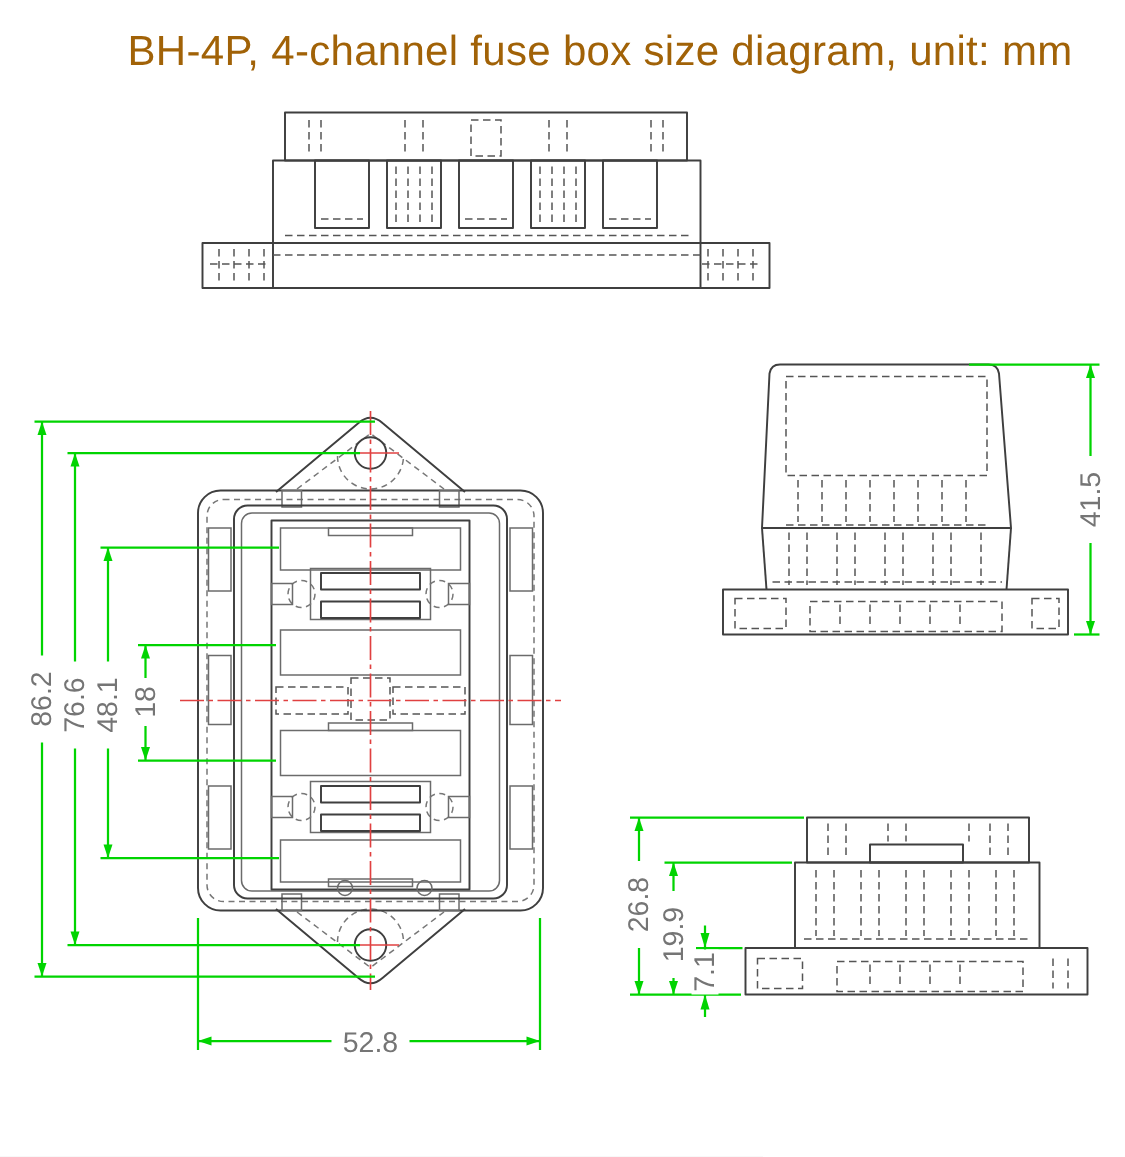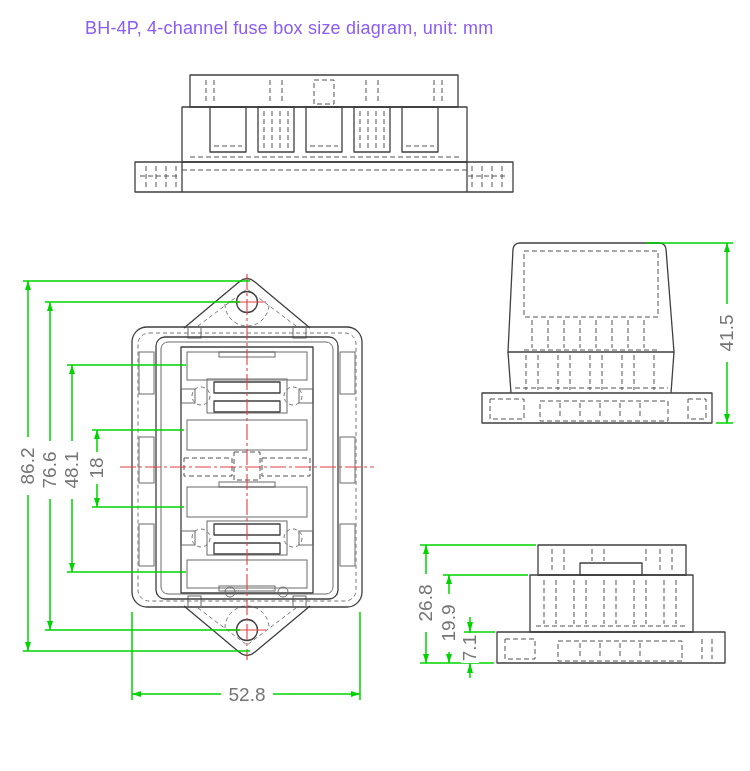--- a/index.html
+++ b/index.html
@@ -1,18 +1,18 @@
 <!DOCTYPE html>
 <html><head>
 <meta charset="utf-8">
 <style>
   html,body{margin:0;padding:0;background:#f4f4f4;}
   .page{position:relative;width:750px;height:771px;background:#ffffff;overflow:hidden;
         font-family:"Liberation Sans", sans-serif;}
-  .title{position:absolute;left:85px;top:18px;font-size:18px;color:#8b5cf6;
+  .title{position:absolute;left:85px;top:18px;font-size:28px;color:#a16207;
          letter-spacing:.2px;white-space:nowrap;}
   svg{position:absolute;left:0;top:0;}
   
   .ln  {stroke:#3f3f3f;fill:none;stroke-width:1.3;stroke-linejoin:round;}
   .lt  {stroke:#6b6b6b;fill:none;stroke-width:1;}
   .dsh {stroke:#555555;fill:none;stroke-width:1;stroke-dasharray:5 3;}
   .dshl{stroke:#777777;fill:none;stroke-width:1;stroke-dasharray:4 3;}
   .grn {stroke:#00d400;fill:none;stroke-width:1.5;}
   .grnf{fill:#00d400;stroke:none;}
   .red {stroke:#e04040;fill:none;stroke-width:1.1;stroke-dasharray:16 3 3 3;}

